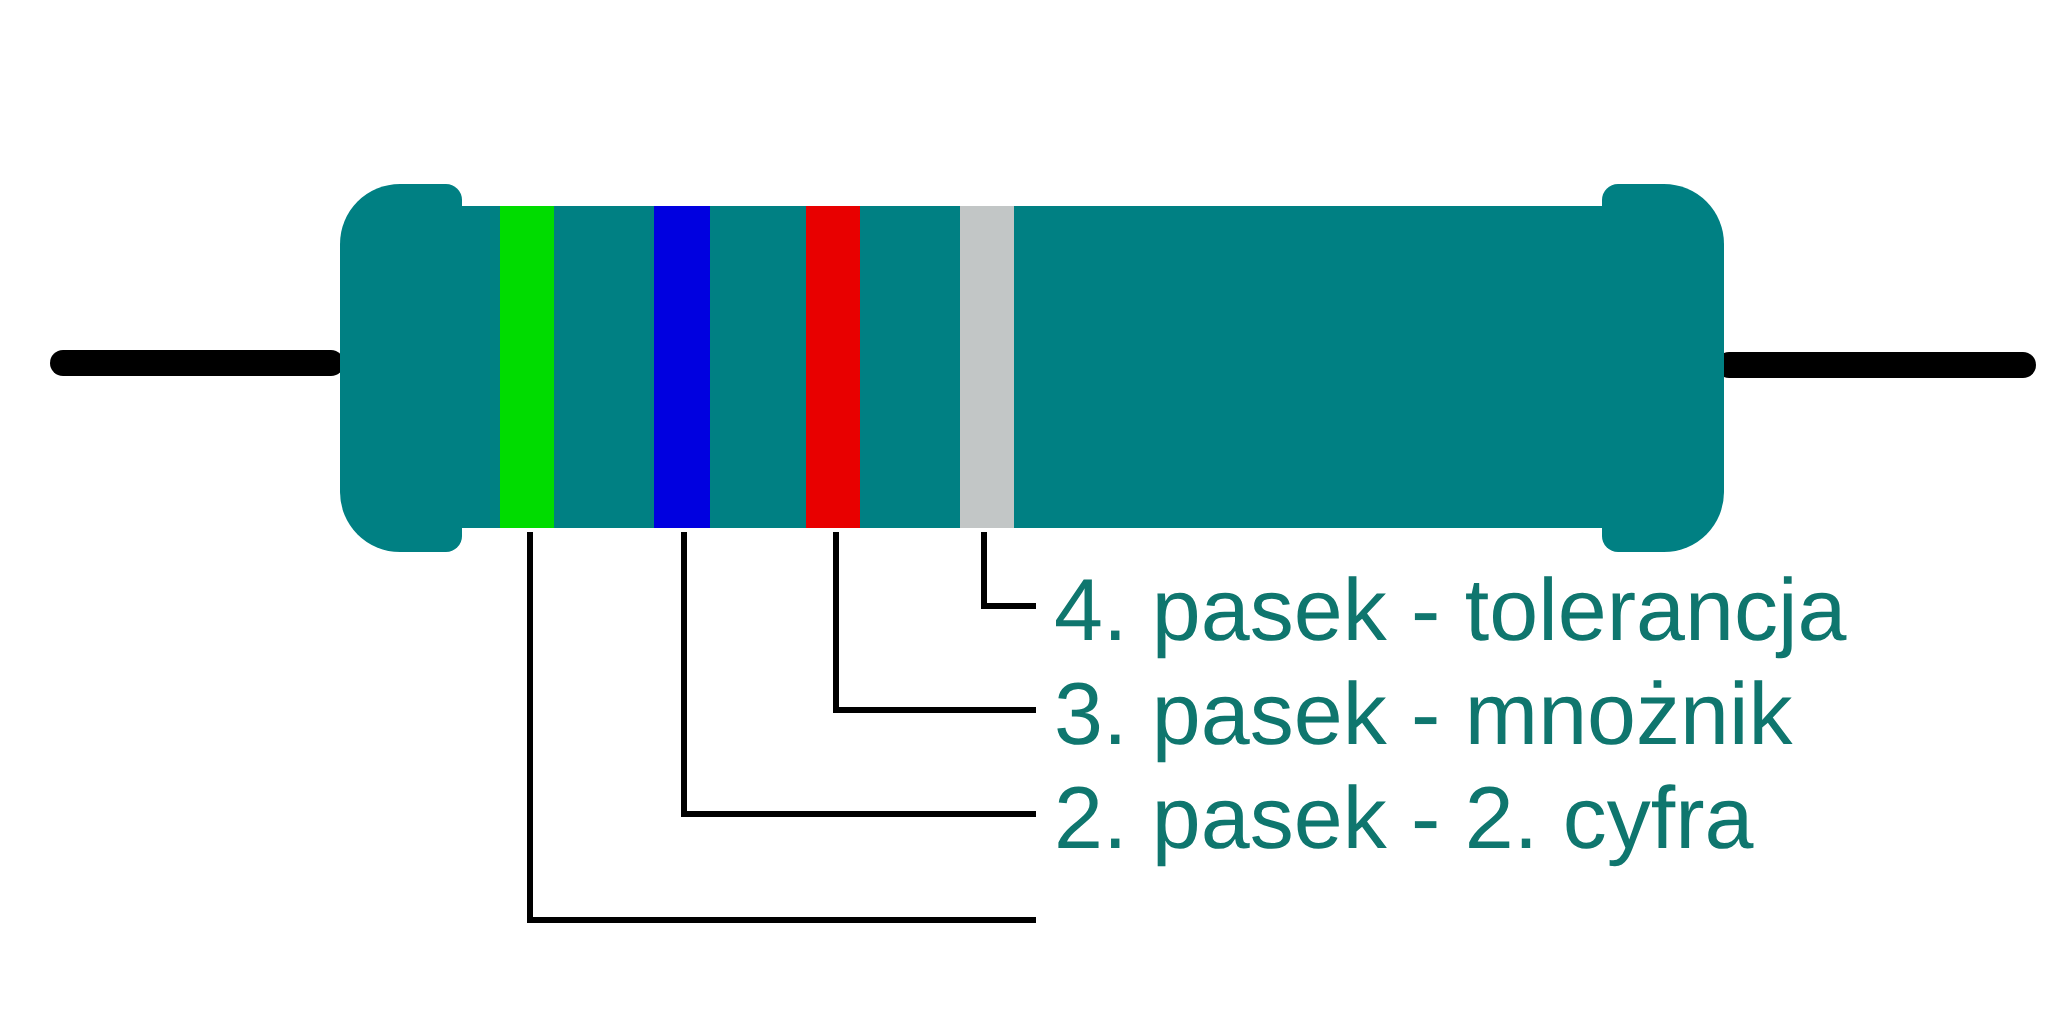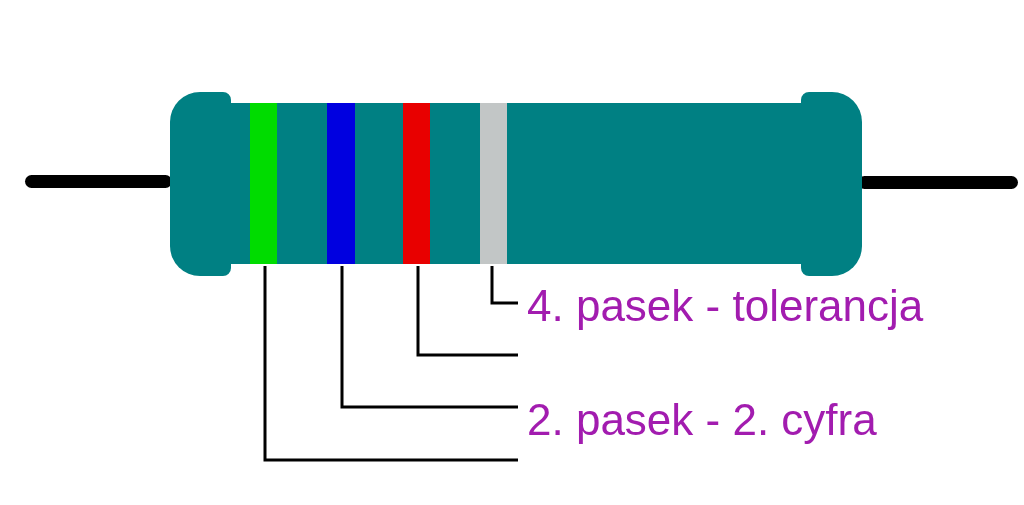--- a/index.html
+++ b/index.html
@@ -61,26 +61,26 @@
     fill: none;
     stroke: #000;
     stroke-width: 3;
   }
   .band-label {
     position: absolute;
     left: 527px;
     height: 46px;
     line-height: 46px;
     font-size: 44px;
-    color: #a21caf;
+    color: #0f766e;
     white-space: nowrap;
   }
   .label-4 { top: 283px; }
   .label-3 { top: 335px; }
-  .label-2 { top: 397px; text-align: center; }
+  .label-2 { top: 387px; text-align: center; }
   .label-1 { top: 440px; }
 </style>
 </head>
 <body>
 
 <div class="stage">
 
   <div class="lead lead-left" style="background: rgb(0, 0, 0);"></div>
 
   <div class="lead lead-right" style="background: rgb(0, 0, 0);"></div>
@@ -98,17 +98,18 @@
 
   <svg class="connectors" viewBox="0 0 1024 505">
     <polyline points="265,266 265,460 518,460"></polyline>
     <polyline points="342,266 342,407 518,407"></polyline>
     <polyline points="418,266 418,355 518,355"></polyline>
     <polyline points="492,266 492,303 518,303"></polyline>
   </svg>
 
   <div class="band-label label-4">4. pasek - tolerancja</div>
 
+  <div class="band-label label-3">3. pasek - mnożnik</div>
 
   <div class="band-label label-2">2. pasek - 2. cyfra</div>
 
 
 </div>
 
 </body></html>

